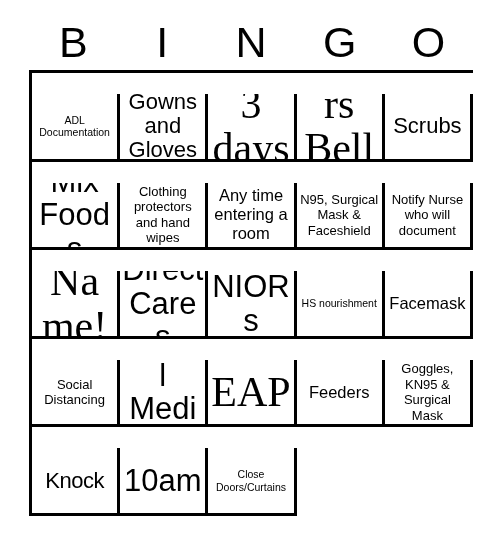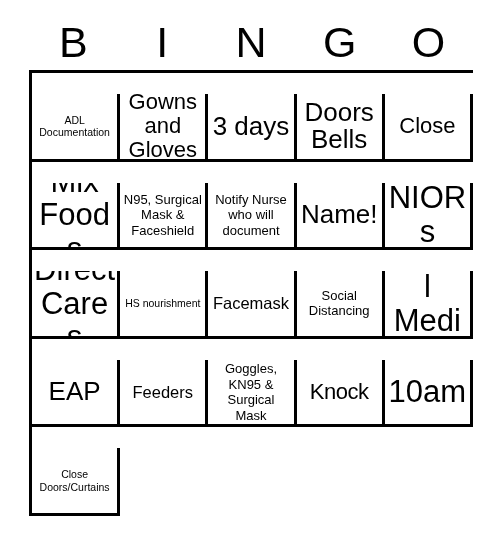--- a/index.html
+++ b/index.html
@@ -77,21 +77,21 @@
     line-height: 1.12;
     word-wrap: break-word;
   }
 
   
   .sz-xs  { font-size: 10.5px; line-height: 1.22; }
   .sz-sm  { font-size: 13px;   line-height: 1.2; }
   .sz-md  { font-size: 16.5px; line-height: 1.16; }
   .sz-lg  { font-size: 22px;   line-height: 1.1; }
   .sz-xl  { font-size: 31px;   line-height: 1.08; }
-  .sz-xxl { font-size: 26px;   line-height: 1.05; }
+  .sz-xxl { font-size: 42px;   line-height: 1.05; font-family: Liberation Serif, serif; }
 
   .bold { font-weight: 400; letter-spacing: -0.5px; }
 </style>
 </head>
 <body>
 
 <div id="card">
 
   <div id="header-row">
     <div class="header-letter">B</div>
@@ -108,39 +108,45 @@
       <div class="cell">
         <span class="cell-text sz-lg">Gowns and Gloves</span>
       </div>
       <div class="cell">
         <span class="cell-text sz-xxl">3 days</span>
       </div>
       <div class="cell">
         <span class="cell-text sz-xxl">Doors Bells</span>
       </div>
       <div class="cell">
-        <span class="cell-text sz-lg">Close</span>
+        <span class="cell-text sz-lg">Scrubs</span>
       </div>
       <div class="cell">
         <span class="cell-text sz-xl">Mix Foods</span>
+      </div>
+      <div class="cell">
+        <span class="cell-text sz-sm">Clothing protectors and hand wipes</span>
+      </div>
+      <div class="cell">
+        <span class="cell-text sz-md">Any time entering a room</span>
       </div>
       <div class="cell">
         <span class="cell-text sz-sm">N95, Surgical Mask &amp; Faceshield</span>
       </div>
       <div class="cell">
         <span class="cell-text sz-sm">Notify Nurse who will document</span>
       </div>
       <div class="cell">
         <span class="cell-text sz-xxl">Name!</span>
       </div>
       <div class="cell">
-        <span class="cell-text sz-xl">NIORs</span>
+        <span class="cell-text sz-xl">Direct Cares</span>
       </div>
       <div class="cell">
-        <span class="cell-text sz-xl">Direct Cares</span>
+        <span class="cell-text sz-xl">NIORs</span>
       </div>
       <div class="cell">
         <span class="cell-text sz-xs">HS nourishment</span>
       </div>
       <div class="cell">
         <span class="cell-text sz-md">Facemask</span>
       </div>
       <div class="cell">
         <span class="cell-text sz-sm">Social Distancing</span>
       </div>

